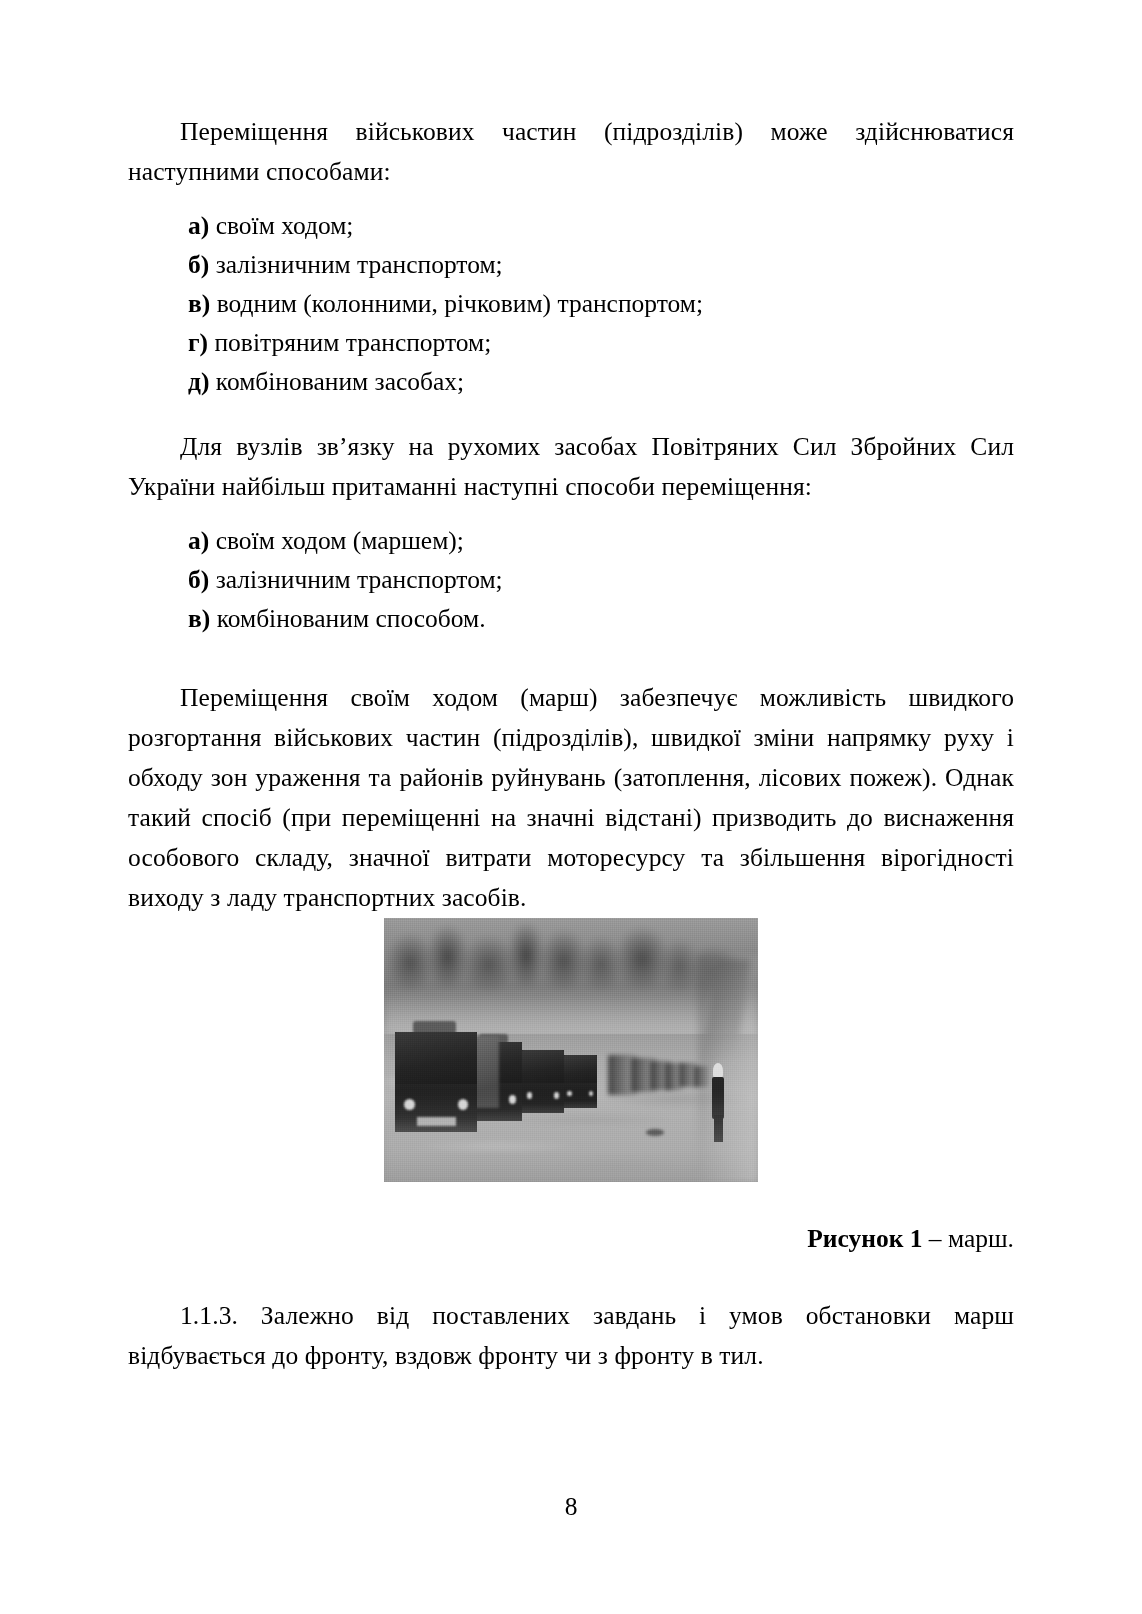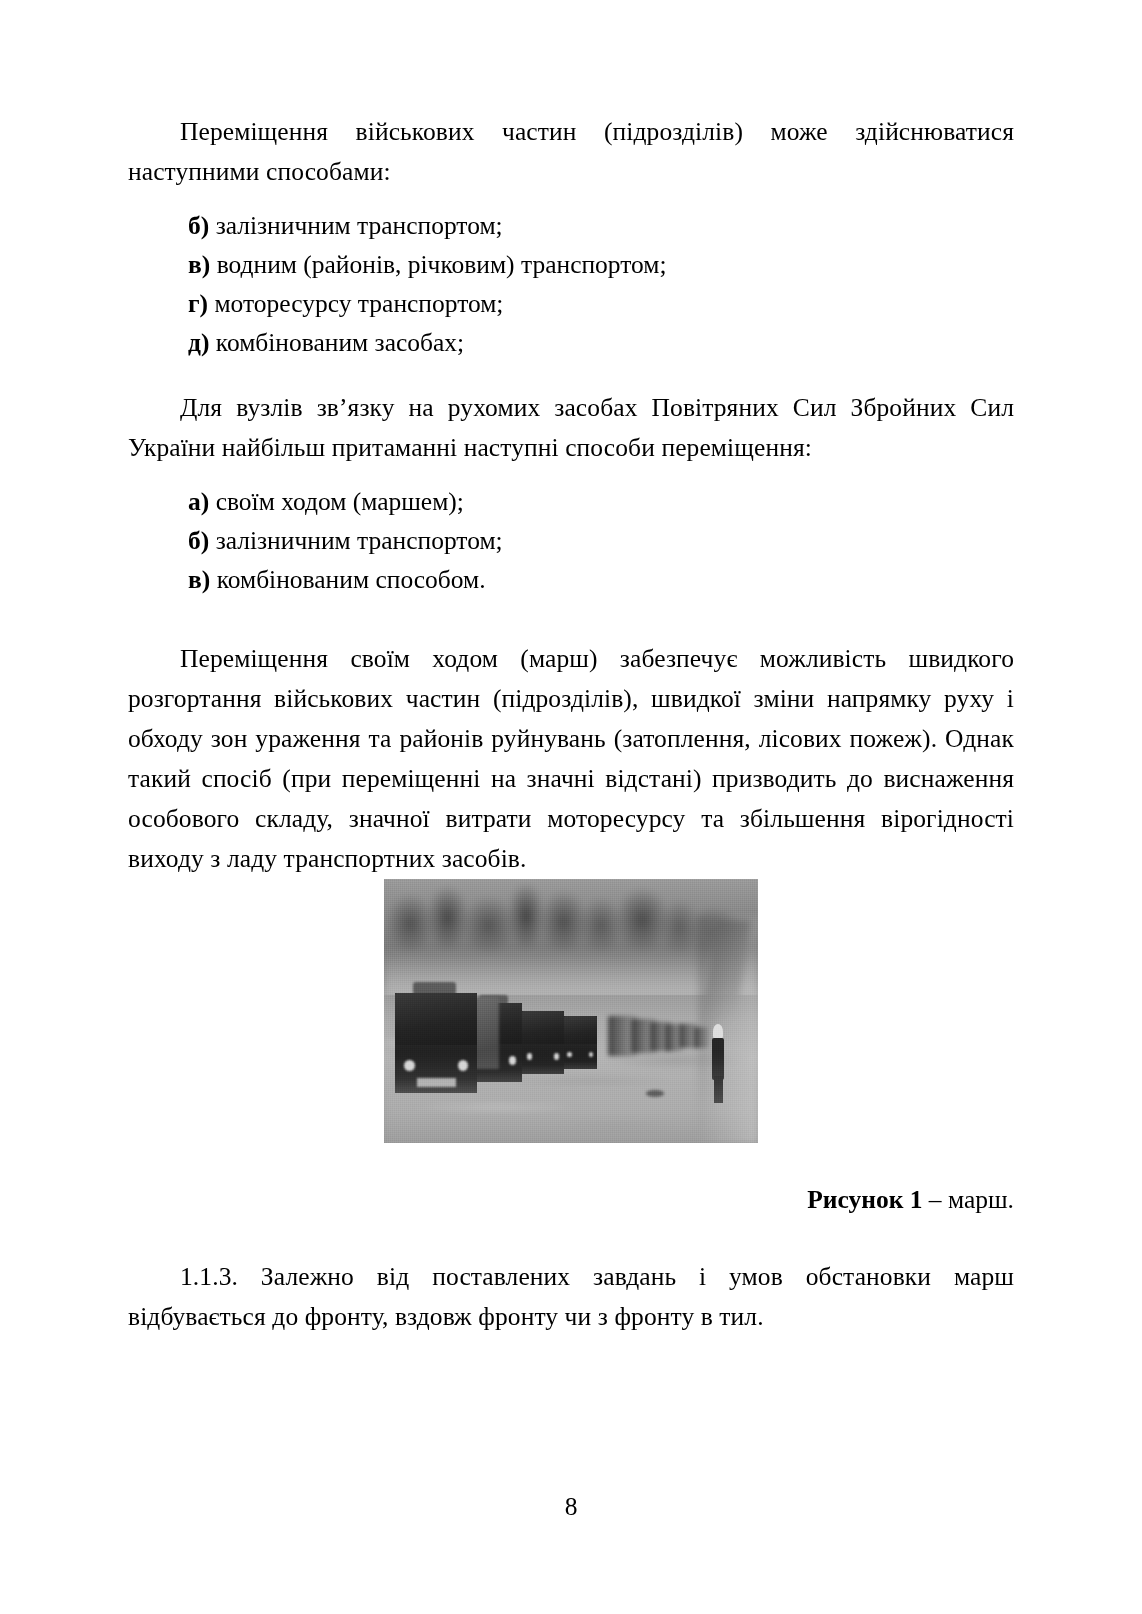--- a/index.html
+++ b/index.html
@@ -213,23 +213,24 @@
 
 <div class="page">
 
   <div class="content">
 
     <p class="indent">Переміщення військових частин (підрозділів) може здійснюватися наступними способами:</p>
 
     <div class="spacer-sm"></div>
 
     <ul class="letter-list">
+      <li><span class="marker">а)</span><span> своїм ходом;</span></li>
       <li><span class="marker">б)</span><span> залізничним транспортом;</span></li>
-      <li><span class="marker">в)</span><span> водним (районів, річковим) транспортом;</span></li>
-      <li><span class="marker">г)</span><span> моторесурсу транспортом;</span></li>
+      <li><span class="marker">в)</span><span> водним (колонними, річковим) транспортом;</span></li>
+      <li><span class="marker">г)</span><span> повітряним транспортом;</span></li>
       <li><span class="marker">д)</span><span> комбінованим засобах;</span></li>
     </ul>
 
     <div class="spacer-md"></div>
 
     <p class="indent">Для вузлів зв’язку на рухомих засобах Повітряних Сил Збройних Сил України найбільш притаманні наступні способи переміщення:</p>
 
     <div class="spacer-sm"></div>
 
     <ul class="letter-list">

